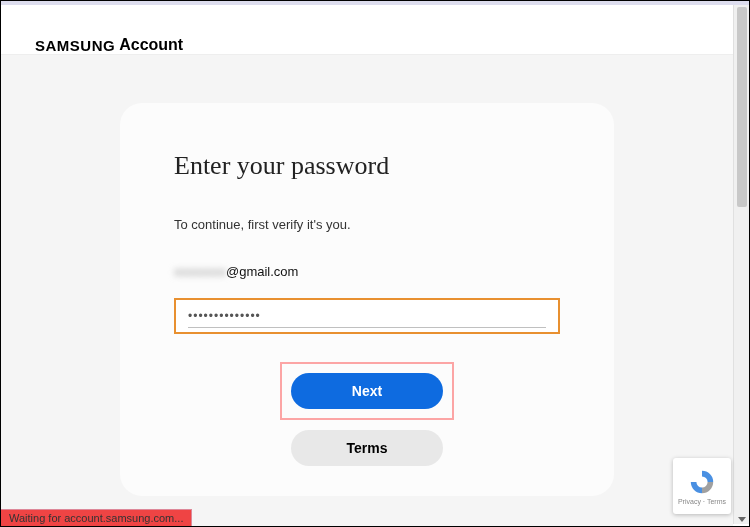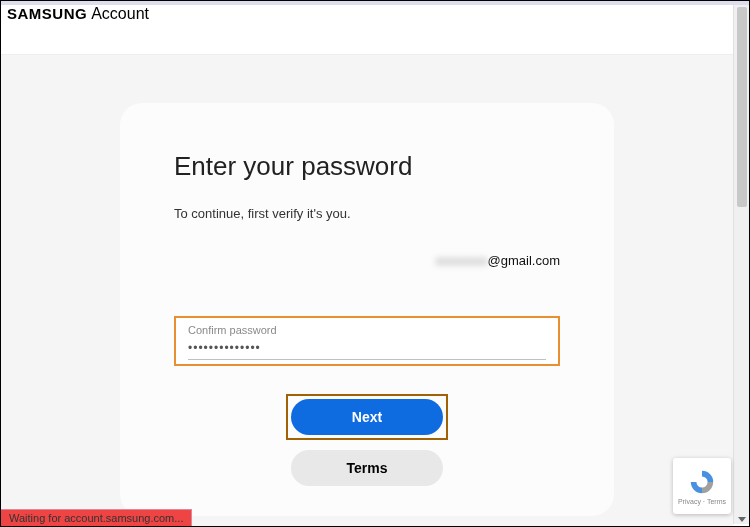--- a/index.html
+++ b/index.html
@@ -41,33 +41,33 @@
       border-top: 5px solid #666;
     }
     .content-area {
       position: absolute;
       top: 4px; left: 0; right: 16px; bottom: 0;
     }
     .header {
       height: 50px;
       background: #fff;
       display: flex;
-      align-items: flex-start;
-      padding-left: 6px;
+      align-items: flex-end;
+      padding-left: 34px;
       border-bottom: 1px solid #eee;
     }
     .logo-samsung {
       font-weight: 900;
       font-size: 15px;
       letter-spacing: 0.5px;
       color: #000;
       font-family: Arial, sans-serif;
     }
     .logo-account {
-      font-weight: 400;
+      font-weight: 700;
       font-size: 16px;
       color: #000;
       margin-left: 4px;
     }
     .page-bg {
       background: #f5f5f5;
       height: calc(100% - 50px);
       padding-top: 48px;
       position: relative;
     }
@@ -76,32 +76,33 @@
       margin: 0 auto;
       background: #fcfcfc;
       border-radius: 22px;
       padding: 48px 54px 30px 54px;
       min-height: 380px;
     }
     .title {
       font-size: 26px;
       font-weight: 400;
       color: #222;
-      margin-bottom: 24px;
+      margin-bottom: 36px;
+      font-family: Liberation Serif, serif;
     }
     .subtitle {
       font-size: 13px;
       color: #333;
       margin-bottom: 32px;
     }
     .email {
-      text-align: right;
+      text-align: left;
       font-size: 13px;
       color: #111;
-      margin-bottom: 48px;
+      margin-bottom: 19px;
     }
     .email-blur {
       display: inline-block;
       filter: blur(3px);
       color: #999;
     }
     .pw-highlight {
       border: 2px solid #e89030;
       padding: 6px 12px 4px 12px;
       margin-bottom: 28px;
@@ -120,22 +121,22 @@
       outline: none;
       font-size: 12px;
       padding: 2px 0 4px 0;
       letter-spacing: 1px;
       color: #555;
       background: transparent;
     }
     .btn-row { text-align: center; }
     .next-highlight {
       display: inline-block;
-      border: 2px solid #a16207;
-      padding: 3px;
+      border: 2px solid #fca5a5;
+      padding: 9px;
       margin-bottom: 8px;
     }
     .btn-next {
       background: #0e6be0;
       color: #fff;
       border: none;
       border-radius: 20px;
       padding: 10px 0;
       width: 152px;
       font-size: 14px;
@@ -203,21 +204,20 @@
 
   <div class="page-bg">
     <div class="card">
       <h1 class="title">Enter your password</h1>
       <p class="subtitle">To continue, first verify it's you.</p>
       <div class="email">
         <span class="email-blur">xxxxxxxx</span><span>@gmail.com</span>
       </div>
 
       <div class="pw-highlight">
-        <label class="pw-label">Confirm password</label>
         <input type="password" class="pw-input" value="••••••••••••••" style="">
       </div>
 
       <div class="btn-row">
         <div class="next-highlight">
           <button class="btn-next">Next</button>
         </div>
         <div>
           <button class="btn-cancel">Terms</button>
         </div>

